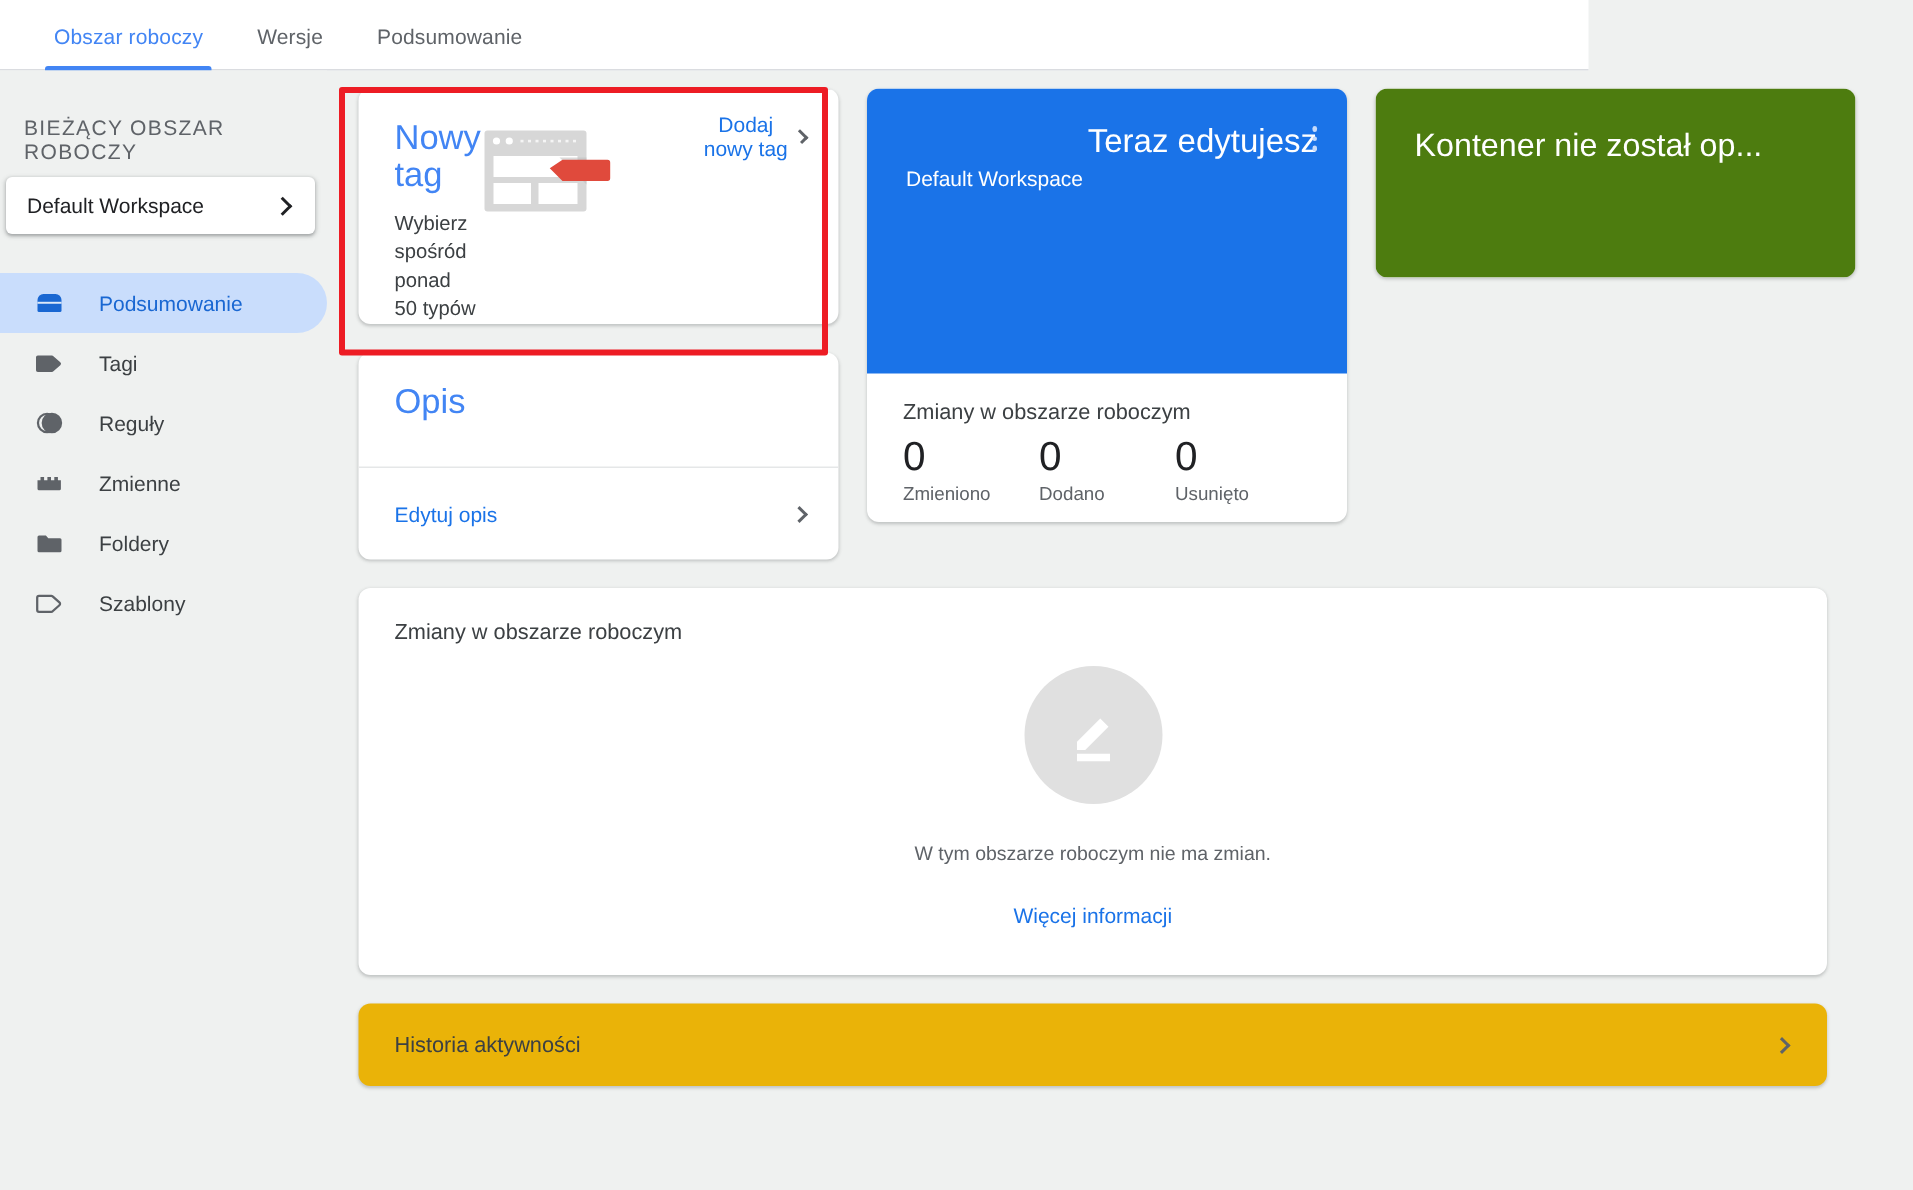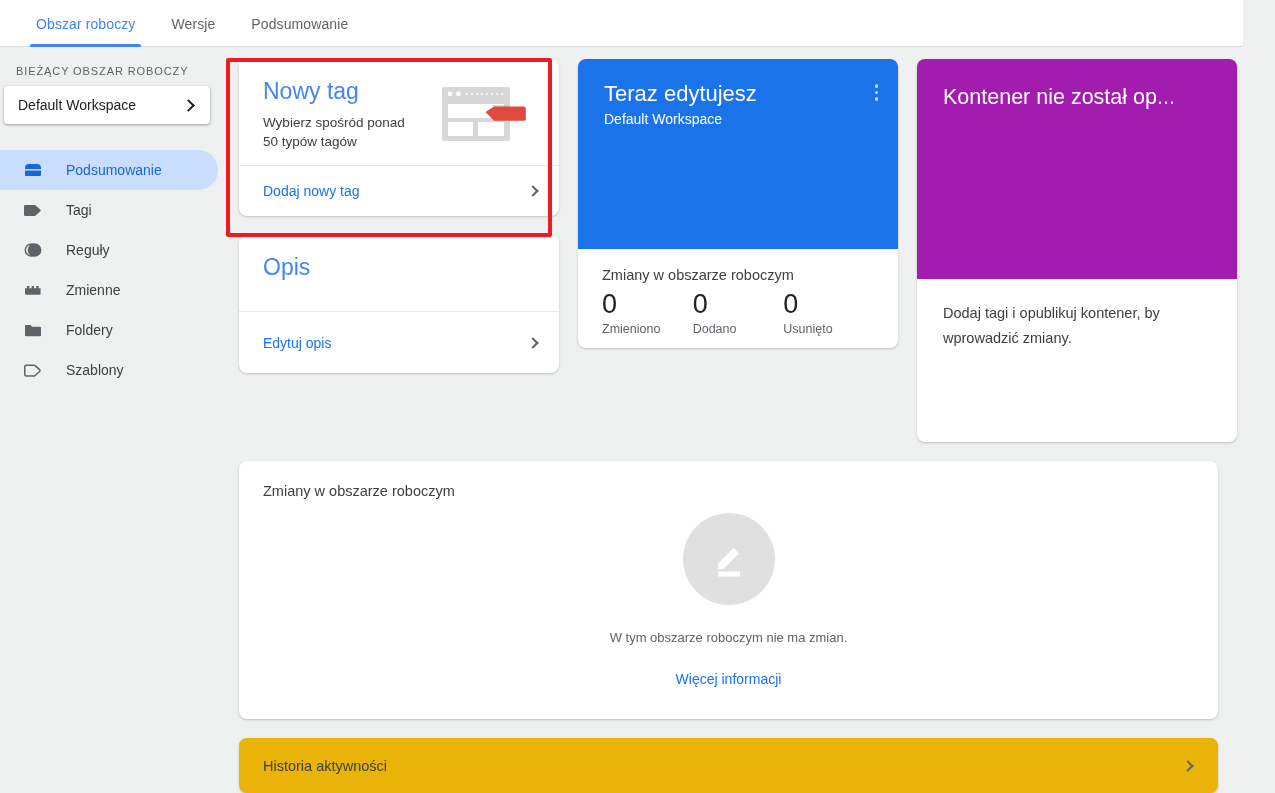--- a/index.html
+++ b/index.html
@@ -5,21 +5,21 @@
   * { box-sizing: border-box; margin: 0; padding: 0; }
   html, body {
     width: 1275px; height: 793px;
     font-family: "Liberation Sans", sans-serif;
     background: #eff1f0;
     overflow: hidden;
   }
 
   
   .topbar {
-    position: absolute; top: 0; left: 0; width: 1243px; height: 47px;
+    position: absolute; top: 0; left: 0; width: 1059px; height: 47px;
     background: #ffffff;
     border-bottom: 1px solid #dadce0;
   }
   .tabs { display: flex; align-items: flex-start; height: 47px; padding-left: 18px; }
   .tab {
     position: relative;
     height: 47px;
     padding: 0 18px;
     display: flex; align-items: center;
     font-size: 14px;
@@ -35,23 +35,24 @@
     height: 3px; background: #4285f4; border-radius: 2px 2px 0 0;
   }
 
   
   .sidebar {
     position: absolute; top: 47px; left: 0; width: 218px; height: 746px;
     background: #eff1f0;
     padding-top: 18px;
   }
   .ws-label {
-    font-size: 11px; color: #5f6368;
+    font-size: 14px; color: #5f6368;
     letter-spacing: .9px; padding-left: 16px; margin-bottom: 9px;
     text-transform: uppercase;
+    margin-top: 12px;
   }
   .ws-select {
     margin: 0 8px 0 4px;
     height: 38px;
     background: #fff;
     border-radius: 4px;
     box-shadow: 0 1px 2px rgba(60,64,67,.3), 0 1px 3px 1px rgba(60,64,67,.15);
     display: flex; align-items: center; justify-content: space-between;
     padding: 0 14px 0 14px;
     cursor: pointer;
@@ -107,21 +108,21 @@
   }
   .link { color: #1a73e8; font-size: 14px; }
   .chev-gray {
     width: 8px; height: 8px;
     border-right: 2px solid #5f6368;
     border-bottom: 2px solid #5f6368;
     transform: rotate(-45deg);
   }
 
   
-  #newtag-card { height: 157px; display: flex; flex-direction: column; }
+  #newtag-card { height: 157px; display: flex; flex-direction: row; }
   #newtag-card .card-body { flex: 1; display: flex; justify-content: space-between; }
   .bigtitle { font-size: 23px; color: #4285f4; font-weight: 400; line-height: 1.1; margin-bottom: 9px; }
   .subtext { font-size: 13.5px; color: #3c4043; line-height: 19px; max-width: 150px; }
   .tag-illu { position: relative; width: 95px; height: 58px; margin-top: 6px; }
 
   
   .redbox {
     position: absolute;
     left: 226px; top: 58px; width: 326px; height: 179px;
     border: 4px solid #ed1c24;
@@ -135,37 +136,37 @@
   #opis-card .card-body { flex: 1; }
 
   
   #editing-card { border-radius: 8px; overflow: hidden; }
   .blue-head {
     background: #1a73e8;
     height: 190px;
     padding: 22px 20px 0 26px;
     position: relative;
   }
-  .blue-title { color: #fff; font-size: 22px; font-weight: 400; line-height: 1.15; }
+  .blue-title { color: #fff; font-size: 22px; font-weight: 400; line-height: 1.15; text-align: right; }
   .blue-sub { color: #fff; font-size: 14px; margin-top: 5px; }
   .kebab { position: absolute; top: 25px; right: 20px; cursor: pointer;
            display: flex; flex-direction: column; gap: 3px; align-items: center; }
   .kebab i { width: 3.5px; height: 3.5px; background: #c5dafb; border-radius: 50%; display: block; }
   .stats-body { padding: 18px 24px 12px 24px; }
   .stats-title { font-size: 14.5px; color: #3c4043; margin-bottom: 4px; }
   .stats-row { display: flex; }
   .stat { width: 100px; }
   .stat-num { font-size: 27px; color: #202124; font-weight: 400; line-height: 34px; }
   .stat-lbl { font-size: 12.5px; color: #5f6368; margin-top: 1px; }
 
   
   #published-card { }
   .green-head {
-    background: #a21caf;
-    height: 220px;
+    background: #4d7c0f;
+    height: 126px;
     padding: 26px 22px 0 26px;
   }
   .green-title { color: #fff; font-size: 21.5px; font-weight: 400; line-height: 1.15; white-space: nowrap; }
   .green-body { padding: 22px 26px 26px 26px; min-height: 163px; }
   .green-text { font-size: 14.5px; color: #3c4043; line-height: 25px; }
 
   
   .panel {
     margin-top: 19px;
     background: #fff;
@@ -370,23 +371,20 @@
             <div class="stat-lbl">Usunięto</div>
           </div>
         </div>
       </div>
     </div>
 
     <div class="card" id="published-card">
       <div class="green-head">
         <div class="green-title">Kontener nie został op...</div>
       </div>
-      <div class="green-body">
-        <div class="green-text">Dodaj tagi i opublikuj kontener, by wprowadzić zmiany.</div>
-      </div>
     </div>
 
   </div>
 
   <div class="panel">
     <div class="panel-title">Zmiany w obszarze roboczym</div>
     <div class="empty-state">
       <div class="pencil-circle">
         <svg width="46" height="46" viewBox="0 0 46 46">
           <path d="M12 27.5 L27.5 12 L33 17.5 L17.5 33 L12 33 z" fill="#fff"></path>

